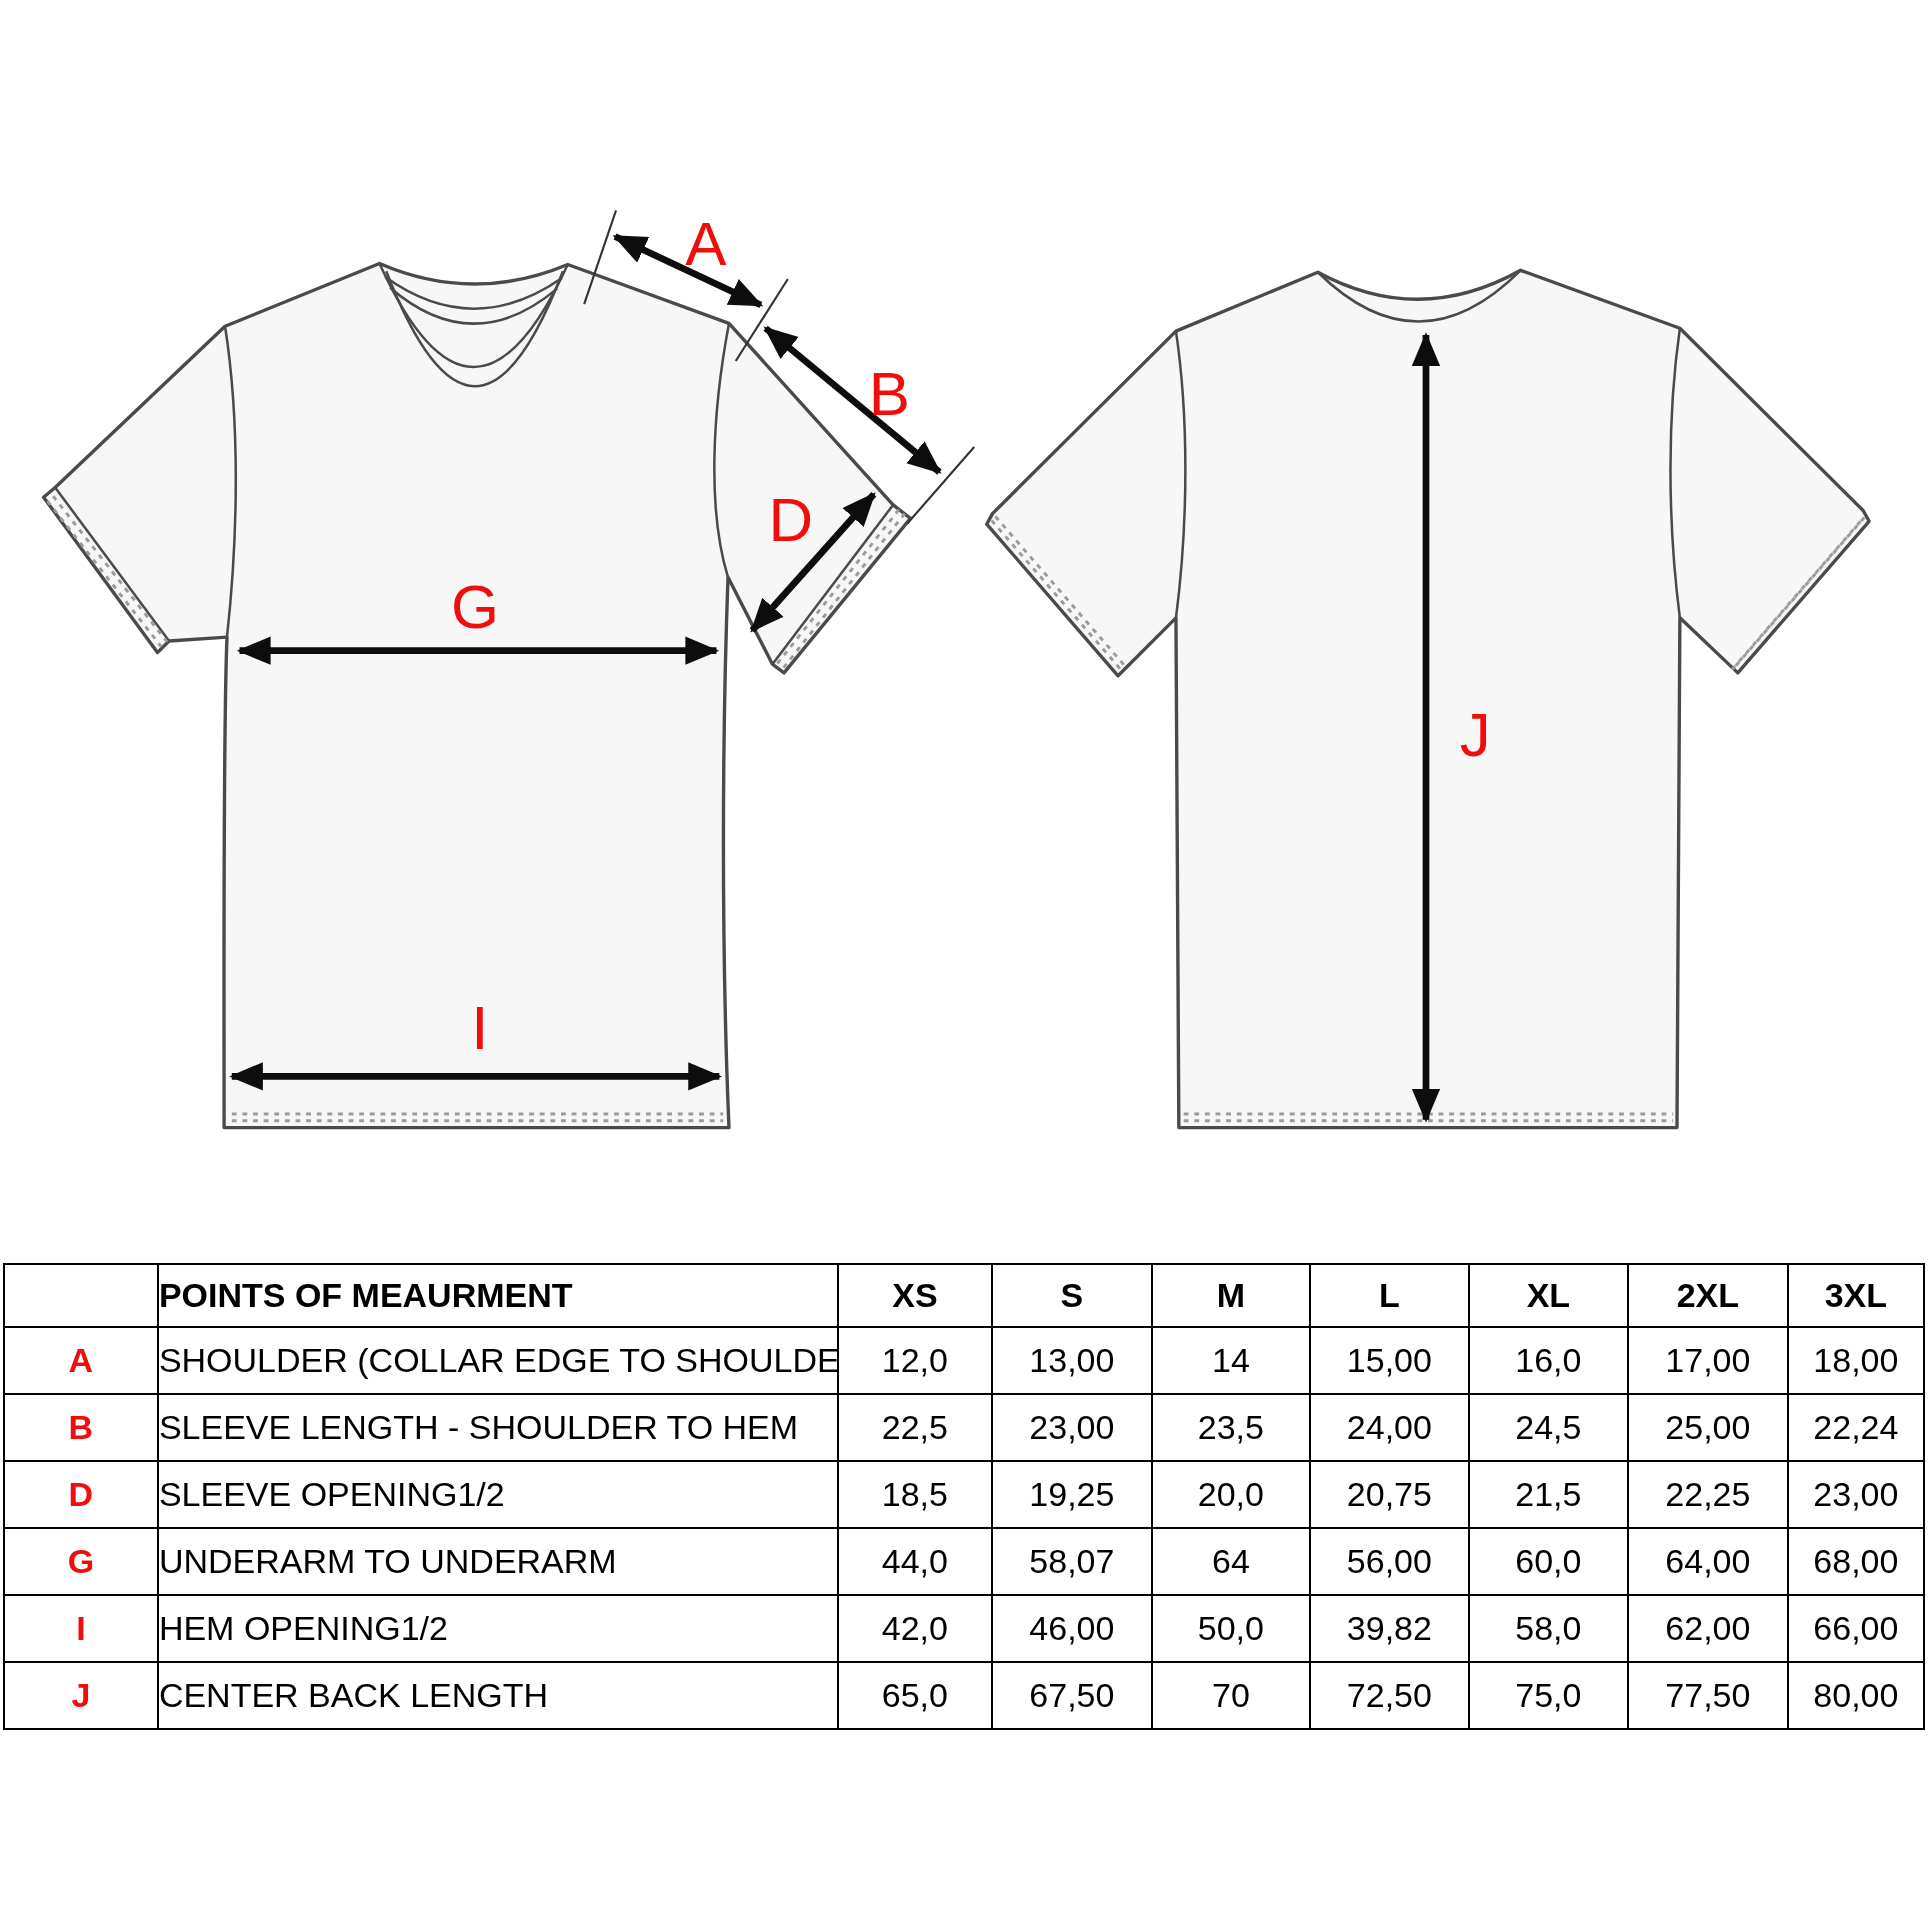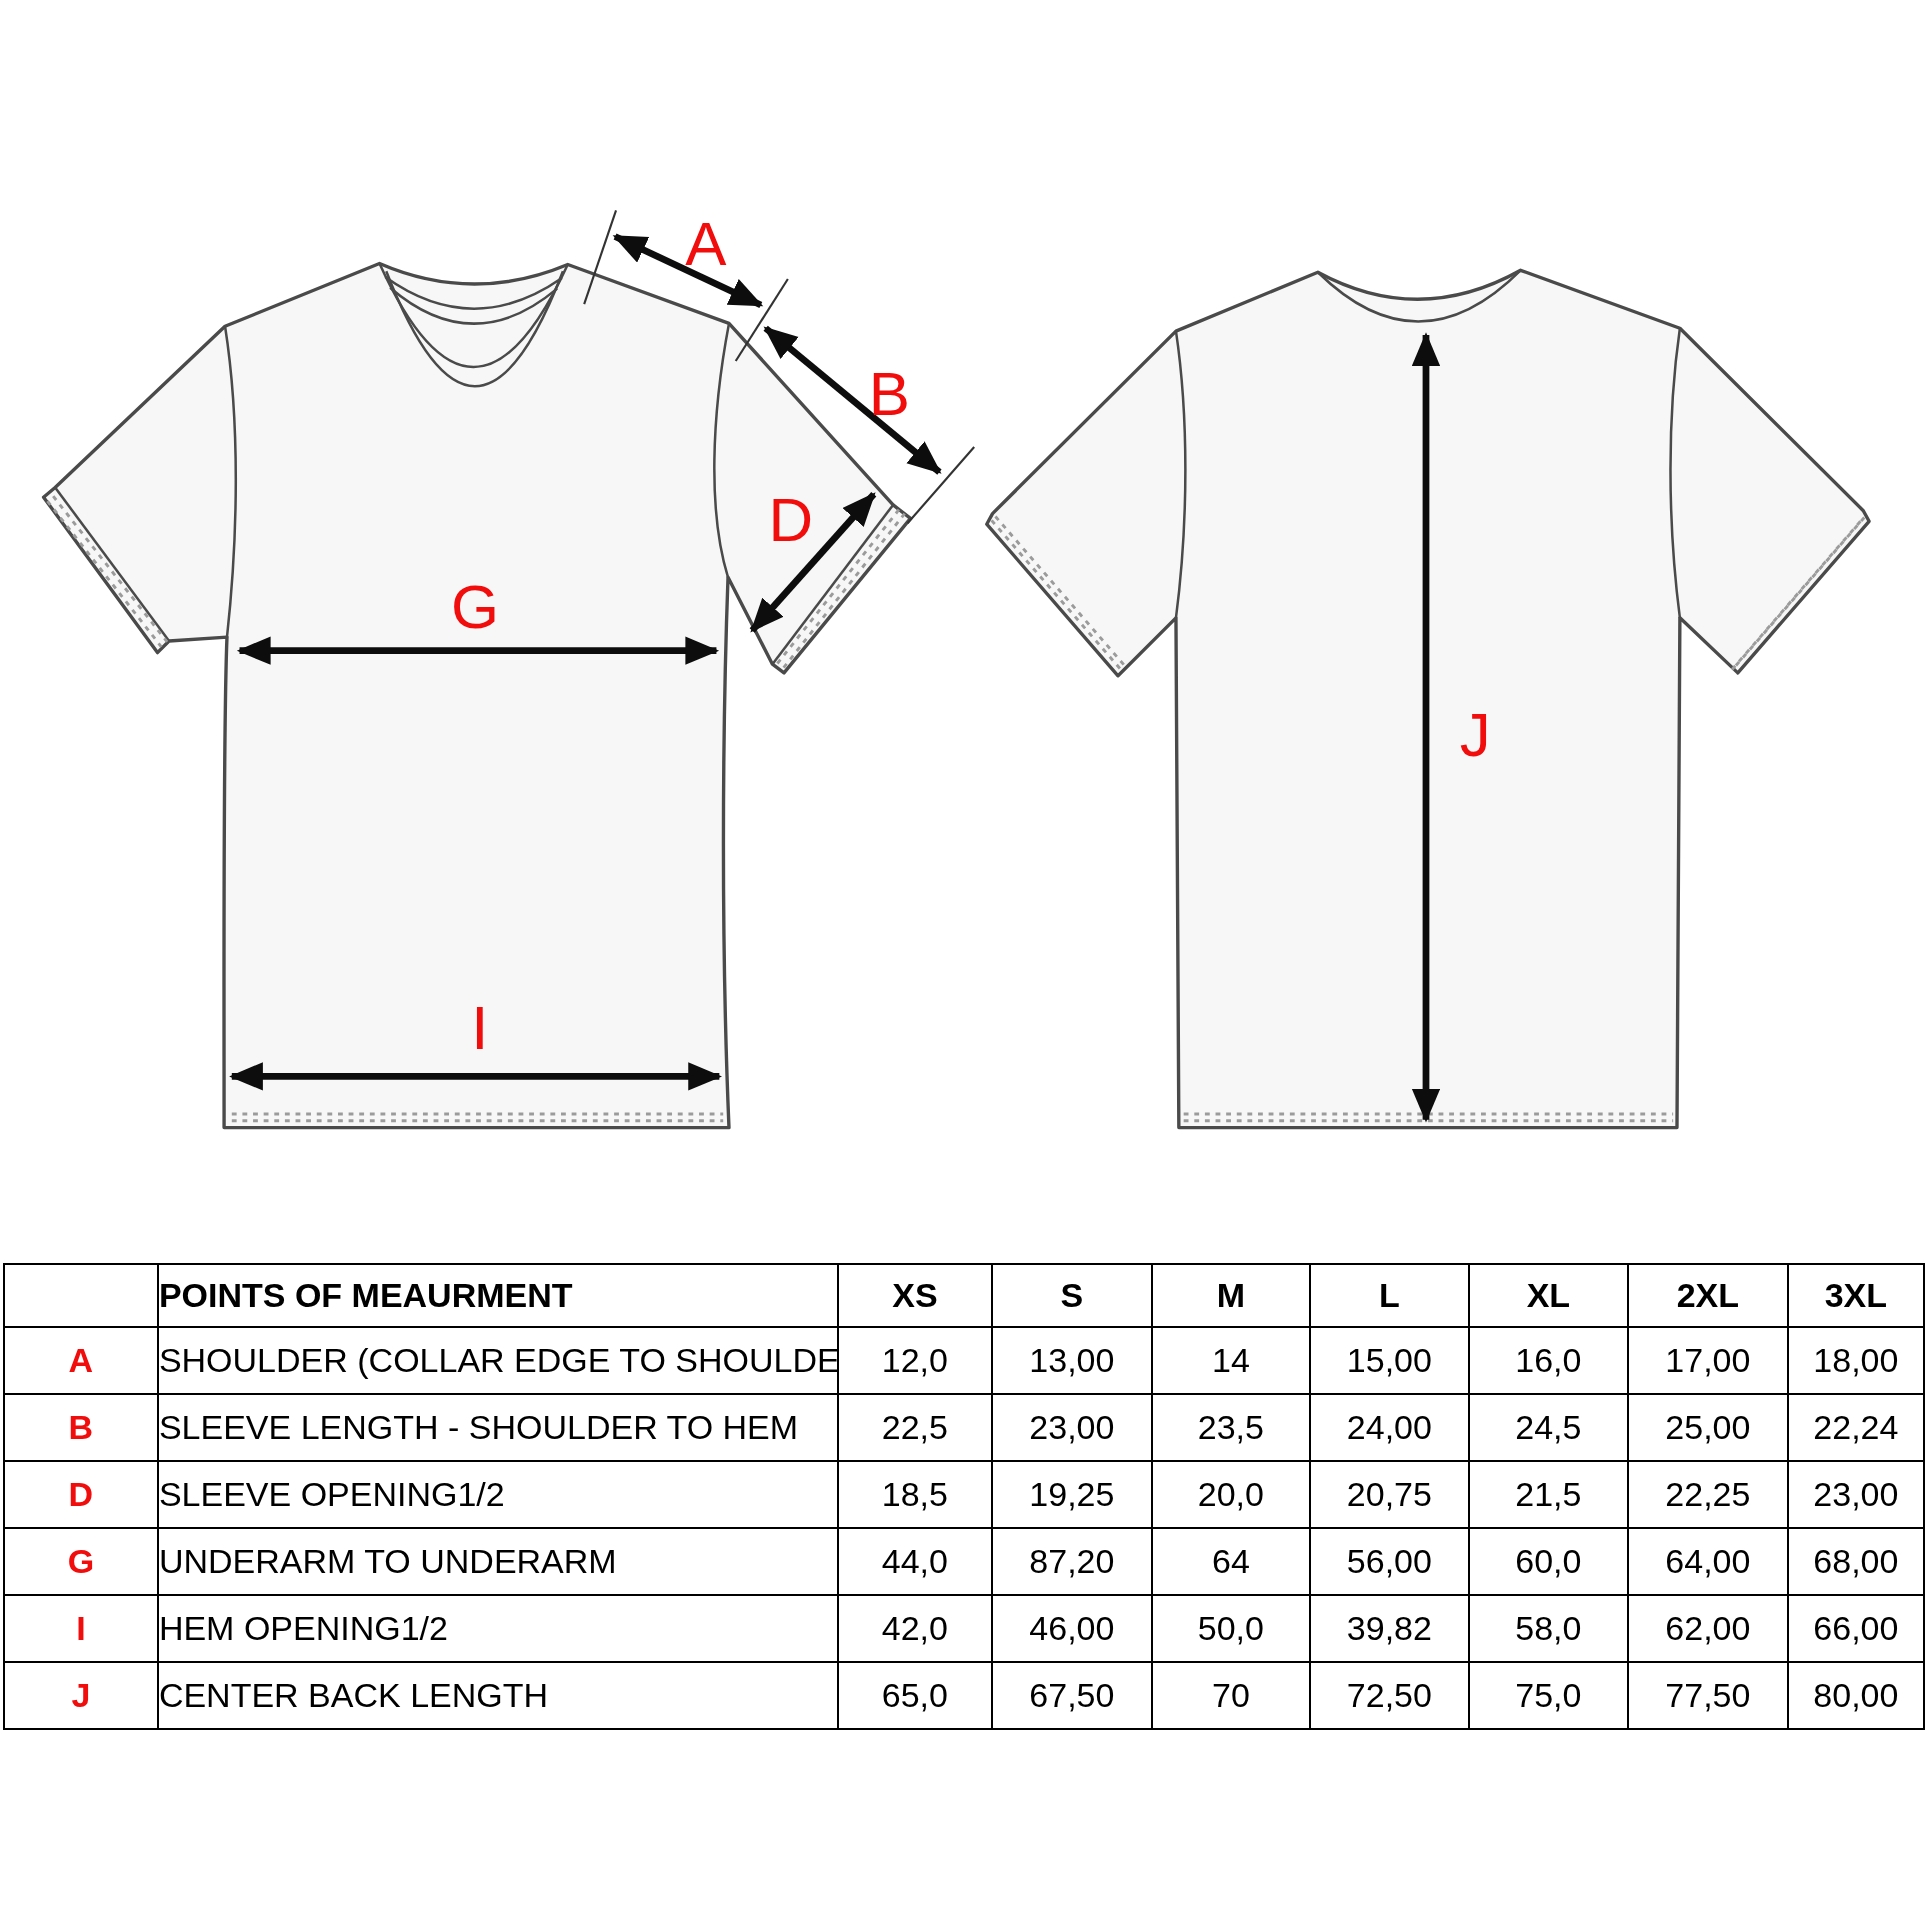--- a/index.html
+++ b/index.html
@@ -158,21 +158,21 @@
           <td class="val-cell">20,0</td>
           <td class="val-cell">20,75</td>
           <td class="val-cell">21,5</td>
           <td class="val-cell">22,25</td>
           <td class="val-cell">23,00</td>
         </tr>
         <tr>
           <td class="letter-cell">G</td>
           <td class="desc-cell">UNDERARM TO UNDERARM</td>
           <td class="val-cell">44,0</td>
-          <td class="val-cell">87,20</td>
+          <td class="val-cell">58,07</td>
           <td class="val-cell">64</td>
           <td class="val-cell">56,00</td>
           <td class="val-cell">60,0</td>
           <td class="val-cell">64,00</td>
           <td class="val-cell">68,00</td>
         </tr>
         <tr>
           <td class="letter-cell">I</td>
           <td class="desc-cell">HEM OPENING1/2</td>
           <td class="val-cell">42,0</td>

